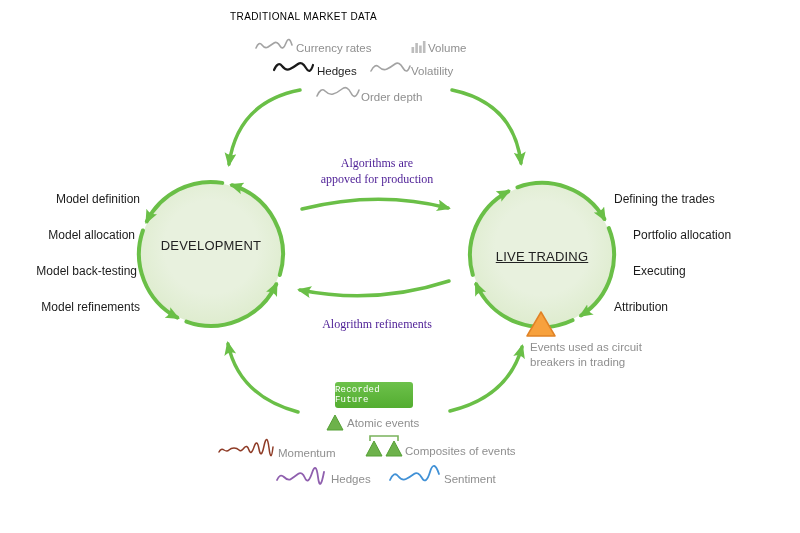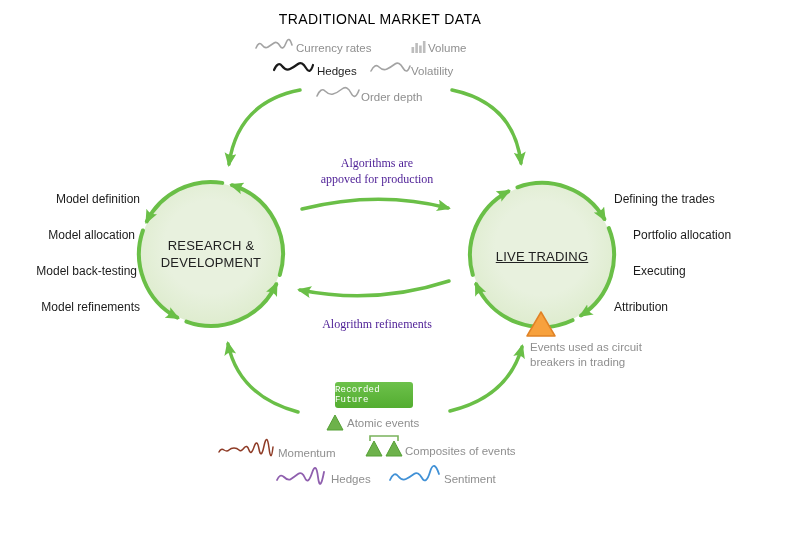--- a/index.html
+++ b/index.html
@@ -1,21 +1,21 @@
 <!DOCTYPE html>
 <html><head>
 <meta charset="utf-8">
 <style>
   html,body{margin:0;padding:0;background:#fff;}
   .stage{position:relative;width:800px;height:533px;background:#fff;overflow:hidden;
          font-family:"Liberation Sans",sans-serif;}
   .stage svg{position:absolute;left:0;top:0;}
   .lbl{position:absolute;font-size:12px;line-height:1.25;color:#1b1b1b;white-space:nowrap;}
   .gray{color:#8f8f8f;font-size:11.5px;}
-  .title{font-size:14px;letter-spacing:.4px;color:#000;text-align:center;}
+  .title{font-size:10px;letter-spacing:.4px;color:#000;text-align:left;}
   .circle-lbl{font-size:13px;letter-spacing:.2px;color:#222;text-align:center;line-height:17px;}
   .flow-lbl{text-align:center;line-height:16px;color:#4c1d95;font-family:Liberation Serif, serif;}
   .badge{position:absolute;left:335px;top:382px;width:78px;height:26px;border-radius:3px;
          background:linear-gradient(180deg,#6dc14b,#53ad30);color:#fff;font-size:9px;
          display:flex;align-items:center;justify-content:center;letter-spacing:.2px;font-family:Liberation Mono, monospace;}
   .two-line{line-height:15px;}
 </style>
 </head>
 <body>
 
@@ -84,21 +84,20 @@
 
   <div class="lbl title" style="left:230px;top:11px;width:300px;">TRADITIONAL MARKET DATA</div>
 
   <div class="lbl gray" style="left:296px;top:41px;">Currency rates</div>
   <div class="lbl gray" style="left:428px;top:41px;">Volume</div>
   <div class="lbl" style="left:317px;top:64px;font-size:11.5px;color:#222;">Hedges</div>
   <div class="lbl gray" style="left:411px;top:64px;">Volatility</div>
   <div class="lbl gray" style="left:361px;top:90px;">Order depth</div>
 
   <div class="lbl circle-lbl" style="left:131px;top:237px;width:160px;">
-    <div>RESEARCH &amp;</div>
     <div>DEVELOPMENT</div>
   </div>
 
   <div class="lbl circle-lbl" style="left:462px;top:248px;width:160px;text-decoration:underline;">LIVE TRADING</div>
 
   <div class="lbl" style="right:660px;top:192px;">Model definition</div>
   <div class="lbl" style="right:665px;top:228px;">Model allocation</div>
   <div class="lbl" style="right:663px;top:264px;">Model back-testing</div>
   <div class="lbl" style="right:660px;top:300px;">Model refinements</div>
 

